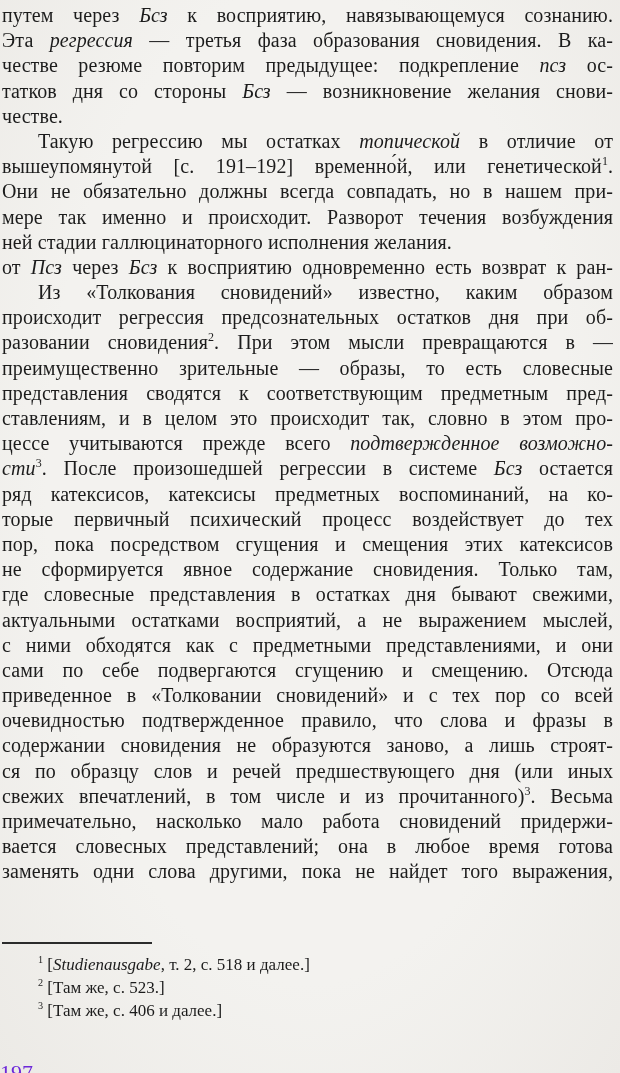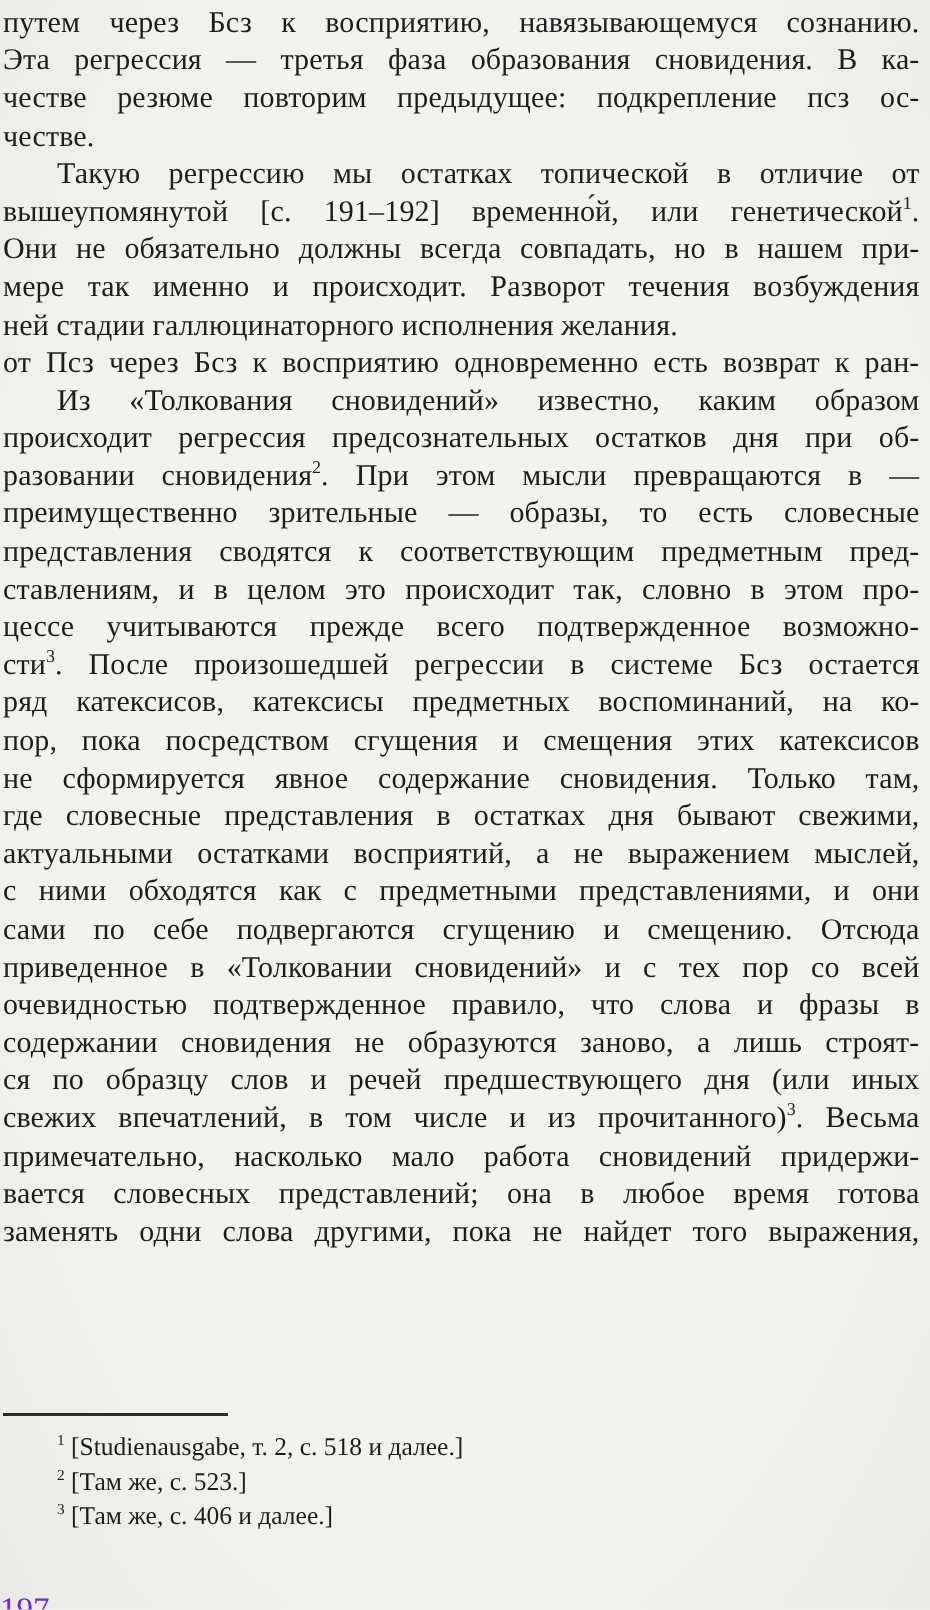--- a/index.html
+++ b/index.html
@@ -18,21 +18,21 @@
   }
   .line {
     text-align: justify;
     text-align-last: justify;
     text-justify: inter-word;
     height: 25.2px; overflow: hidden;
     white-space: normal;
   }
   .line.last { text-align-last: left; }
   .line.indent { text-indent: 36px; }
-  .i { }
+  .i { font-style: italic; }
   .sup {
     vertical-align: super;
     font-size: 0.6em; line-height: 0;
     letter-spacing: 0;
   }
   .fn-sep {
     position: absolute; left: 2px; top: 942px;
     width: 150px; height: 0;
     border-top: 2px solid #2b2b2b;
   }
@@ -48,36 +48,38 @@
     font-size: 22px; color: #6d28d9;
   }
 </style>
 </head>
 <body>
 
 <div class="text-block">
     <div class="line"><span>путем через </span><span class="i">Бсз</span><span> к восприятию, навязывающемуся сознанию.</span></div>
     <div class="line"><span>Эта </span><span class="i">регрессия</span><span> — третья фаза образования сновидения. В ка-</span></div>
     <div class="line"><span>честве резюме повторим предыдущее: подкрепление </span><span class="i">псз</span><span> ос-</span></div>
+    <div class="line"><span>татков дня со стороны </span><span class="i">Бсз</span><span> — возникновение желания снови-</span></div>
     <div class="line last"><span>честве.</span></div>
     <div class="line indent"><span>Такую регрессию мы остатках </span><span class="i">топической</span><span> в отличие от</span></div>
     <div class="line"><span>вышеупомянутой [с. 191–192] временно́й, или генетической</span><span class="sup">1</span><span>.</span></div>
     <div class="line"><span>Они не обязательно должны всегда совпадать, но в нашем при-</span></div>
     <div class="line"><span>мере так именно и происходит. Разворот течения возбуждения</span></div>
     <div class="line last"><span>ней стадии галлюцинаторного исполнения желания.</span></div>
     <div class="line"><span>от </span><span class="i">Псз</span><span> через </span><span class="i">Бсз</span><span> к восприятию одновременно есть возврат к ран-</span></div>
     <div class="line indent"><span>Из «Толкования сновидений» известно, каким образом</span></div>
     <div class="line"><span>происходит регрессия предсознательных остатков дня при об-</span></div>
     <div class="line"><span>разовании сновидения</span><span class="sup">2</span><span>. При этом мысли превращаются в —</span></div>
     <div class="line"><span>преимущественно зрительные — образы, то есть словесные</span></div>
     <div class="line"><span>представления сводятся к соответствующим предметным пред-</span></div>
     <div class="line"><span>ставлениям, и в целом это происходит так, словно в этом про-</span></div>
     <div class="line"><span>цессе учитываются прежде всего </span><span class="i">подтвержденное возможно-</span></div>
     <div class="line"><span class="i">сти</span><span class="sup">3</span><span>. После произошедшей регрессии в системе </span><span class="i">Бсз</span><span> остается</span></div>
     <div class="line"><span>ряд катексисов, катексисы предметных воспоминаний, на ко-</span></div>
+    <div class="line"><span>торые первичный психический процесс воздействует до тех</span></div>
     <div class="line"><span>пор, пока посредством сгущения и смещения этих катексисов</span></div>
     <div class="line"><span>не сформируется явное содержание сновидения. Только там,</span></div>
     <div class="line"><span>где словесные представления в остатках дня бывают свежими,</span></div>
     <div class="line"><span>актуальными остатками восприятий, а не выражением мыслей,</span></div>
     <div class="line"><span>с ними обходятся как с предметными представлениями, и они</span></div>
     <div class="line"><span>сами по себе подвергаются сгущению и смещению. Отсюда</span></div>
     <div class="line"><span>приведенное в «Толковании сновидений» и с тех пор со всей</span></div>
     <div class="line"><span>очевидностью подтвержденное правило, что слова и фразы в</span></div>
     <div class="line"><span>содержании сновидения не образуются заново, а лишь строят-</span></div>
     <div class="line"><span>ся по образцу слов и речей предшествующего дня (или иных</span></div>

